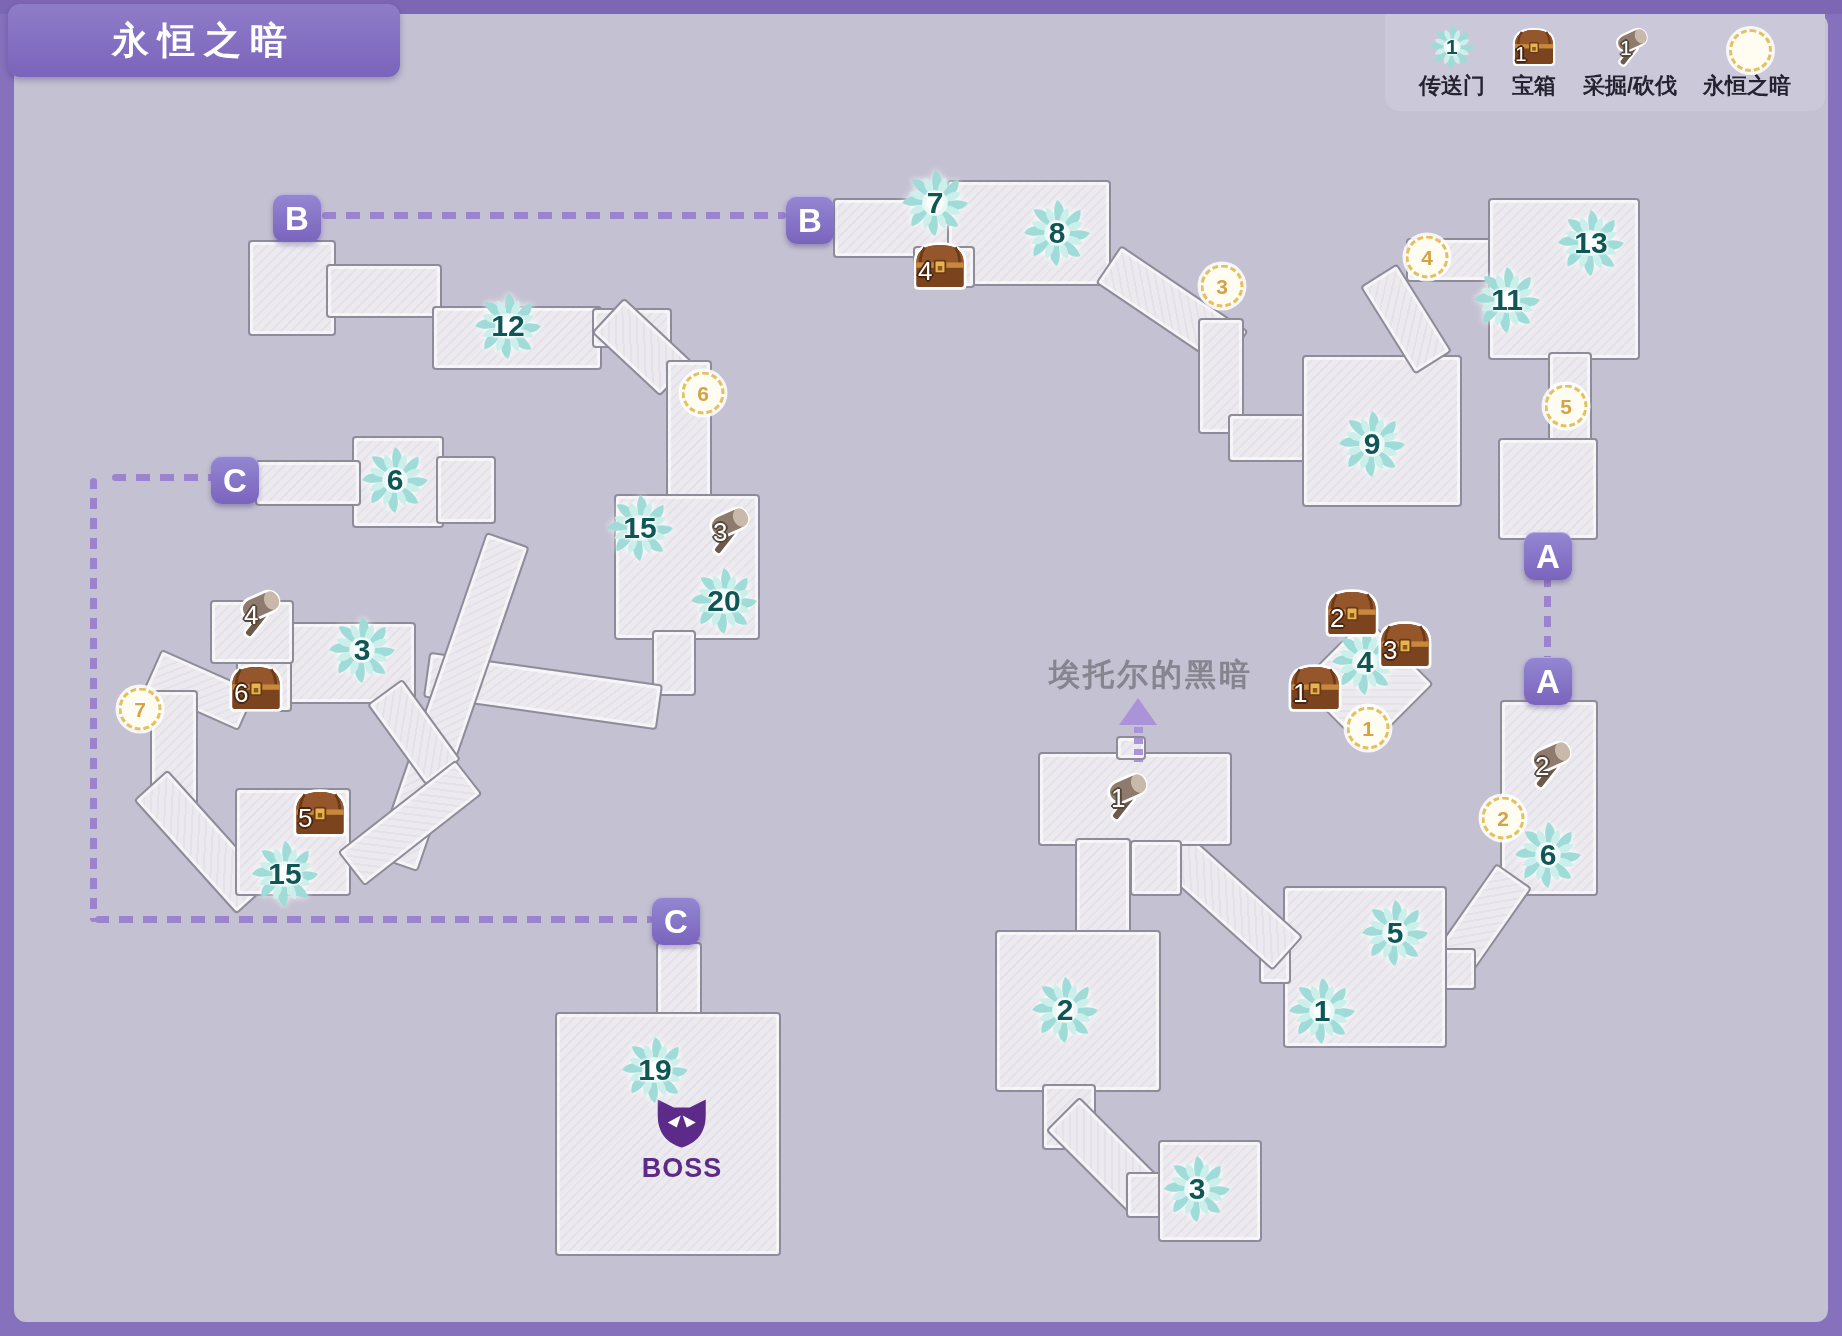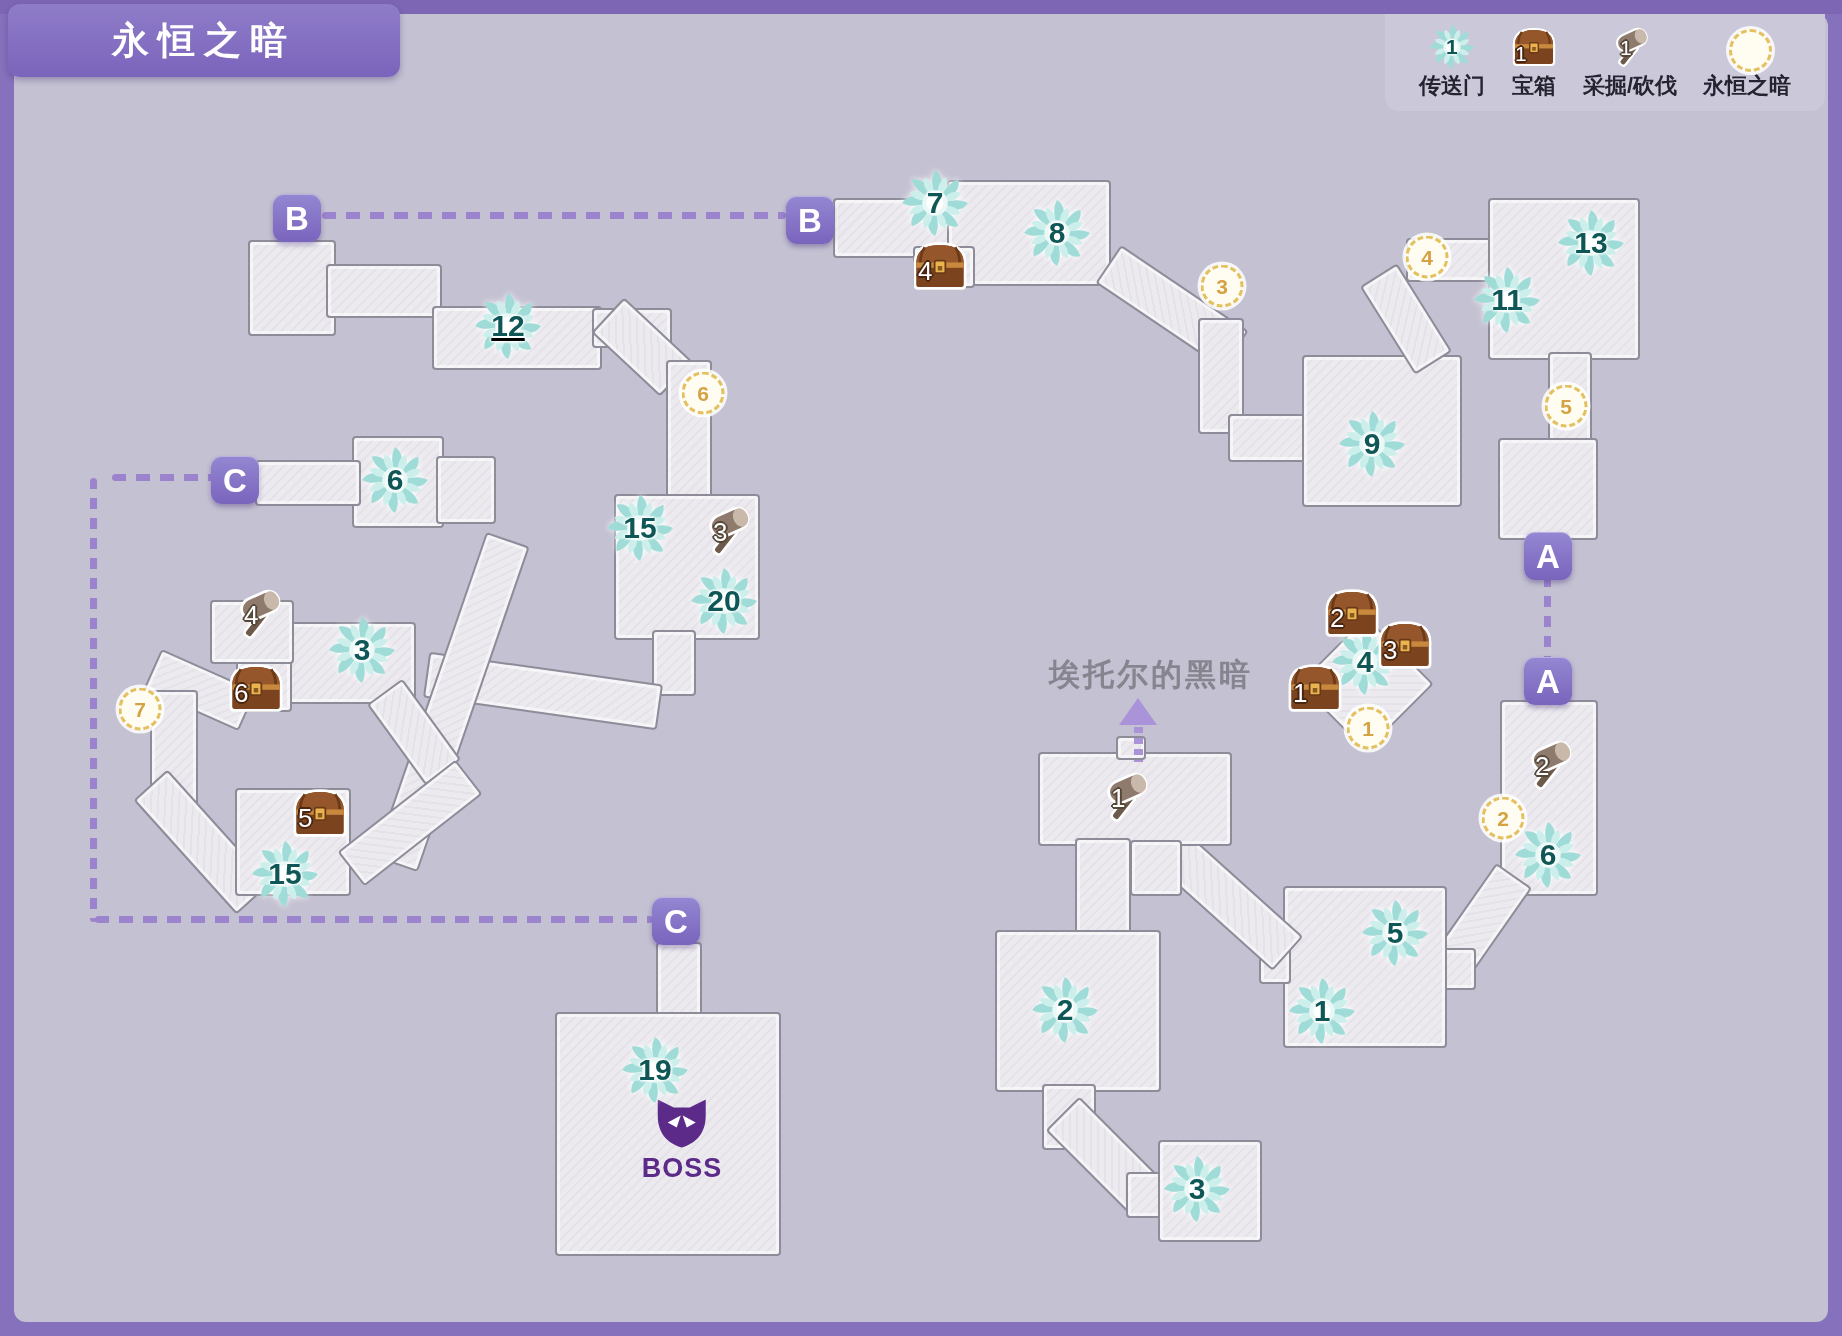--- a/index.html
+++ b/index.html
@@ -275,21 +275,21 @@
             <use href="#sym-portal"></use>
           </svg>
           <span class="num pnum">13</span>
         </div>
         <div class="marker portal" style="left: 1493px; top: 286px;">
           <svg class="icon" viewBox="0 0 64 64">
             <use href="#sym-portal"></use>
           </svg>
           <span class="num pnum">11</span>
         </div>
-        <div class="marker portal" style="left: 494px; top: 312px; text-decoration: underline;">
+        <div class="marker portal" style="left: 494px; top: 312px;">
           <svg class="icon" viewBox="0 0 64 64">
             <use href="#sym-portal"></use>
           </svg>
           <span class="num pnum">12</span>
         </div>
         <div class="marker portal" style="left: 626px; top: 514px;">
           <svg class="icon" viewBox="0 0 64 64">
             <use href="#sym-portal"></use>
           </svg>
           <span class="num pnum">15</span>

